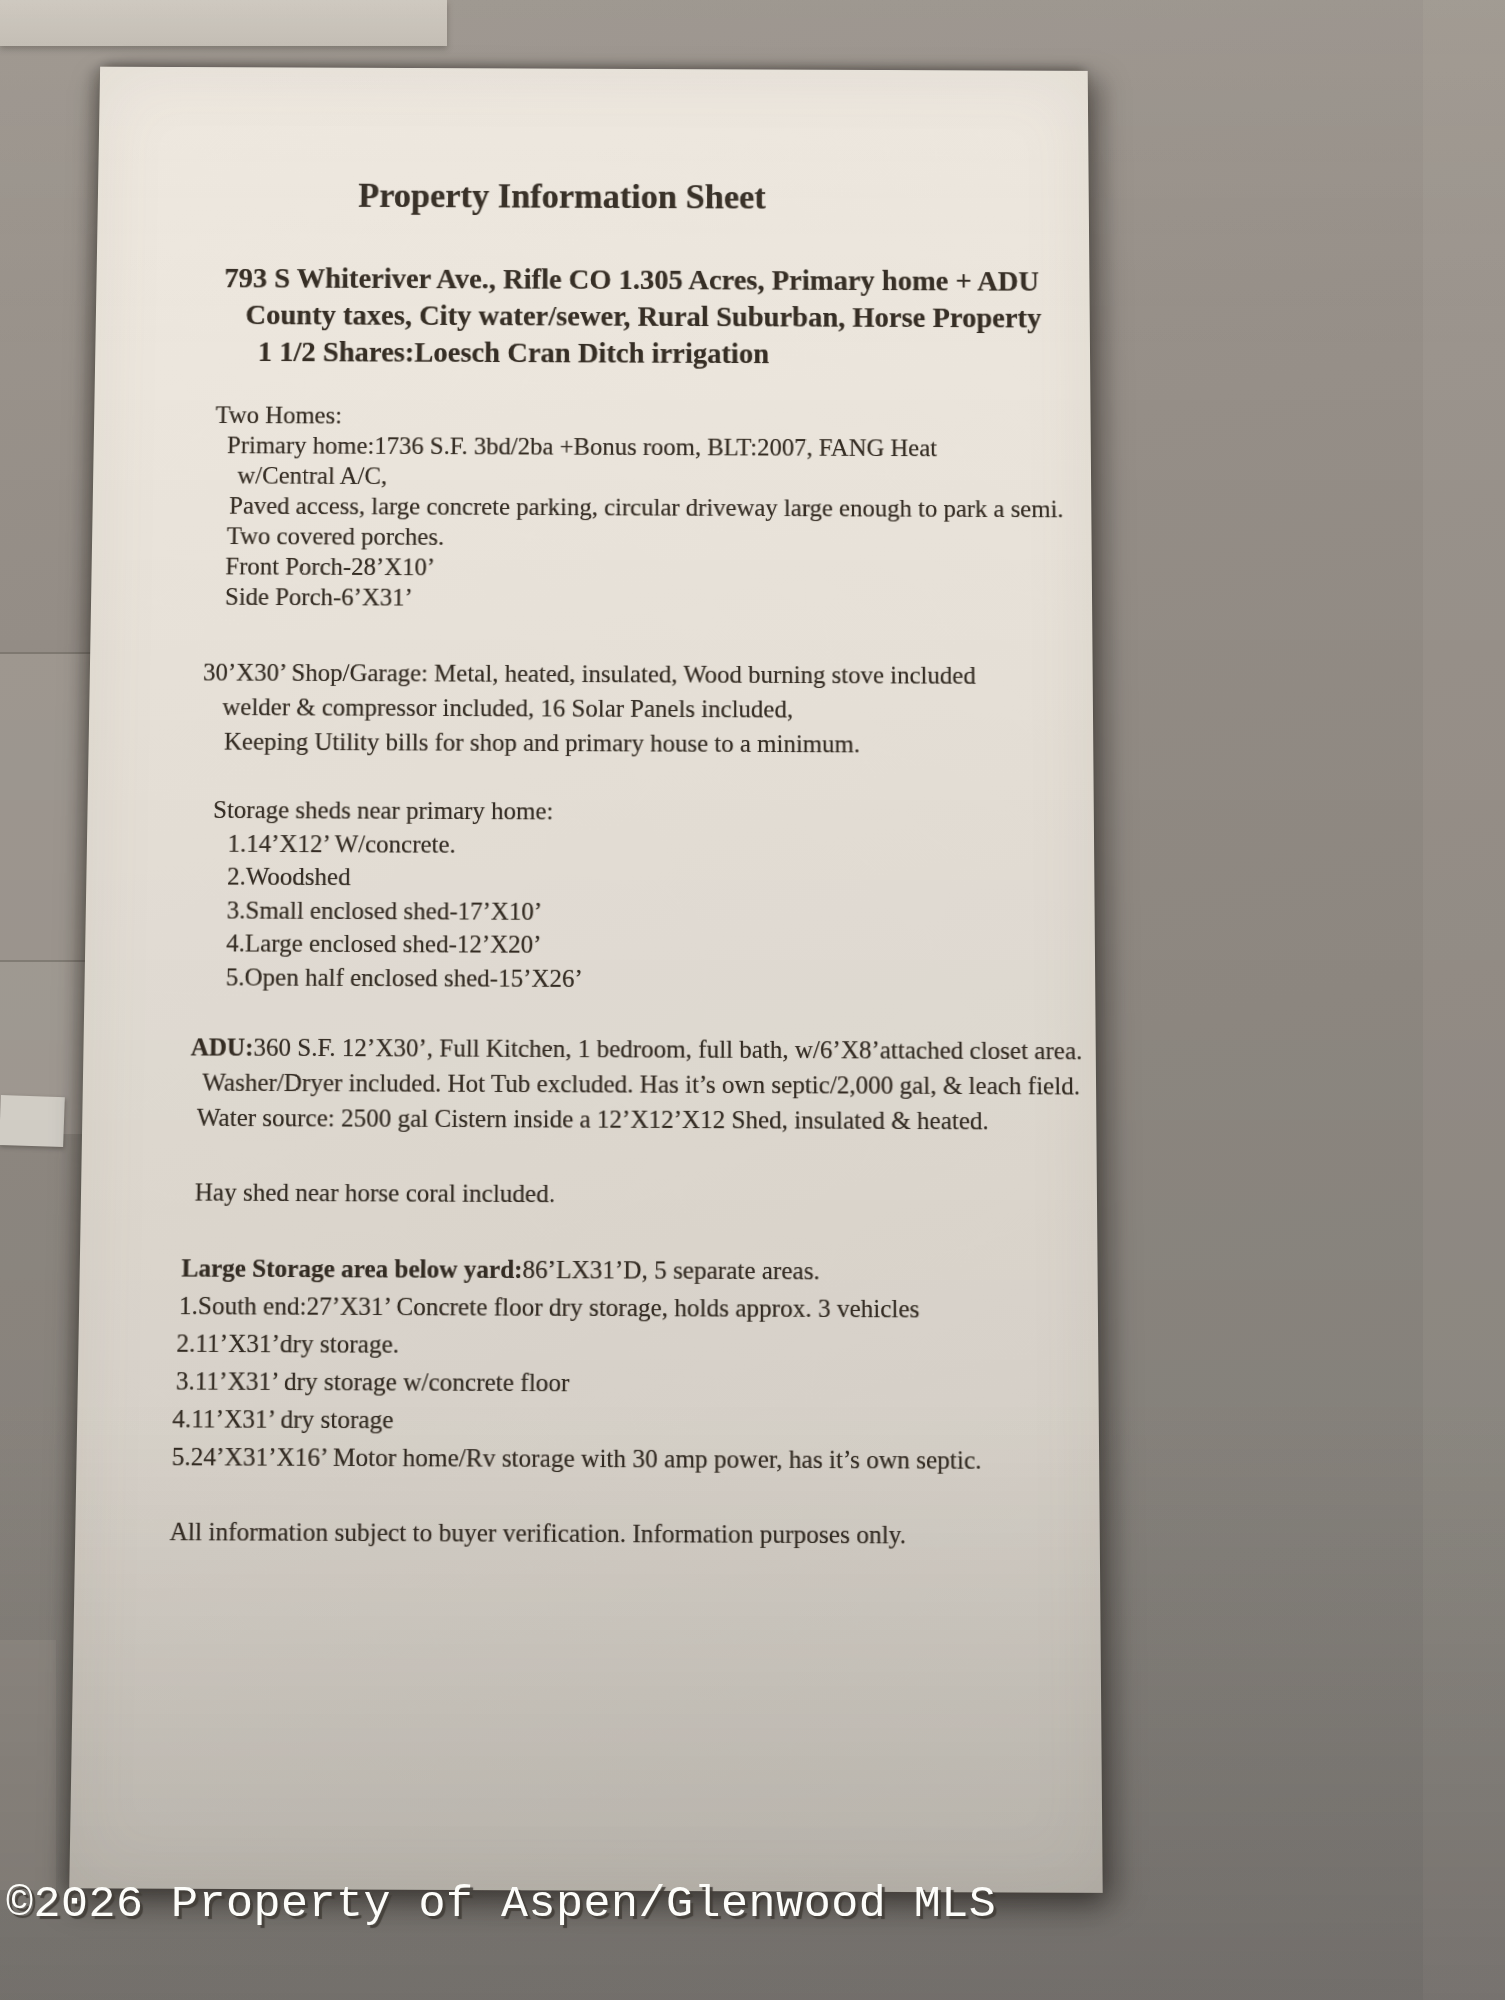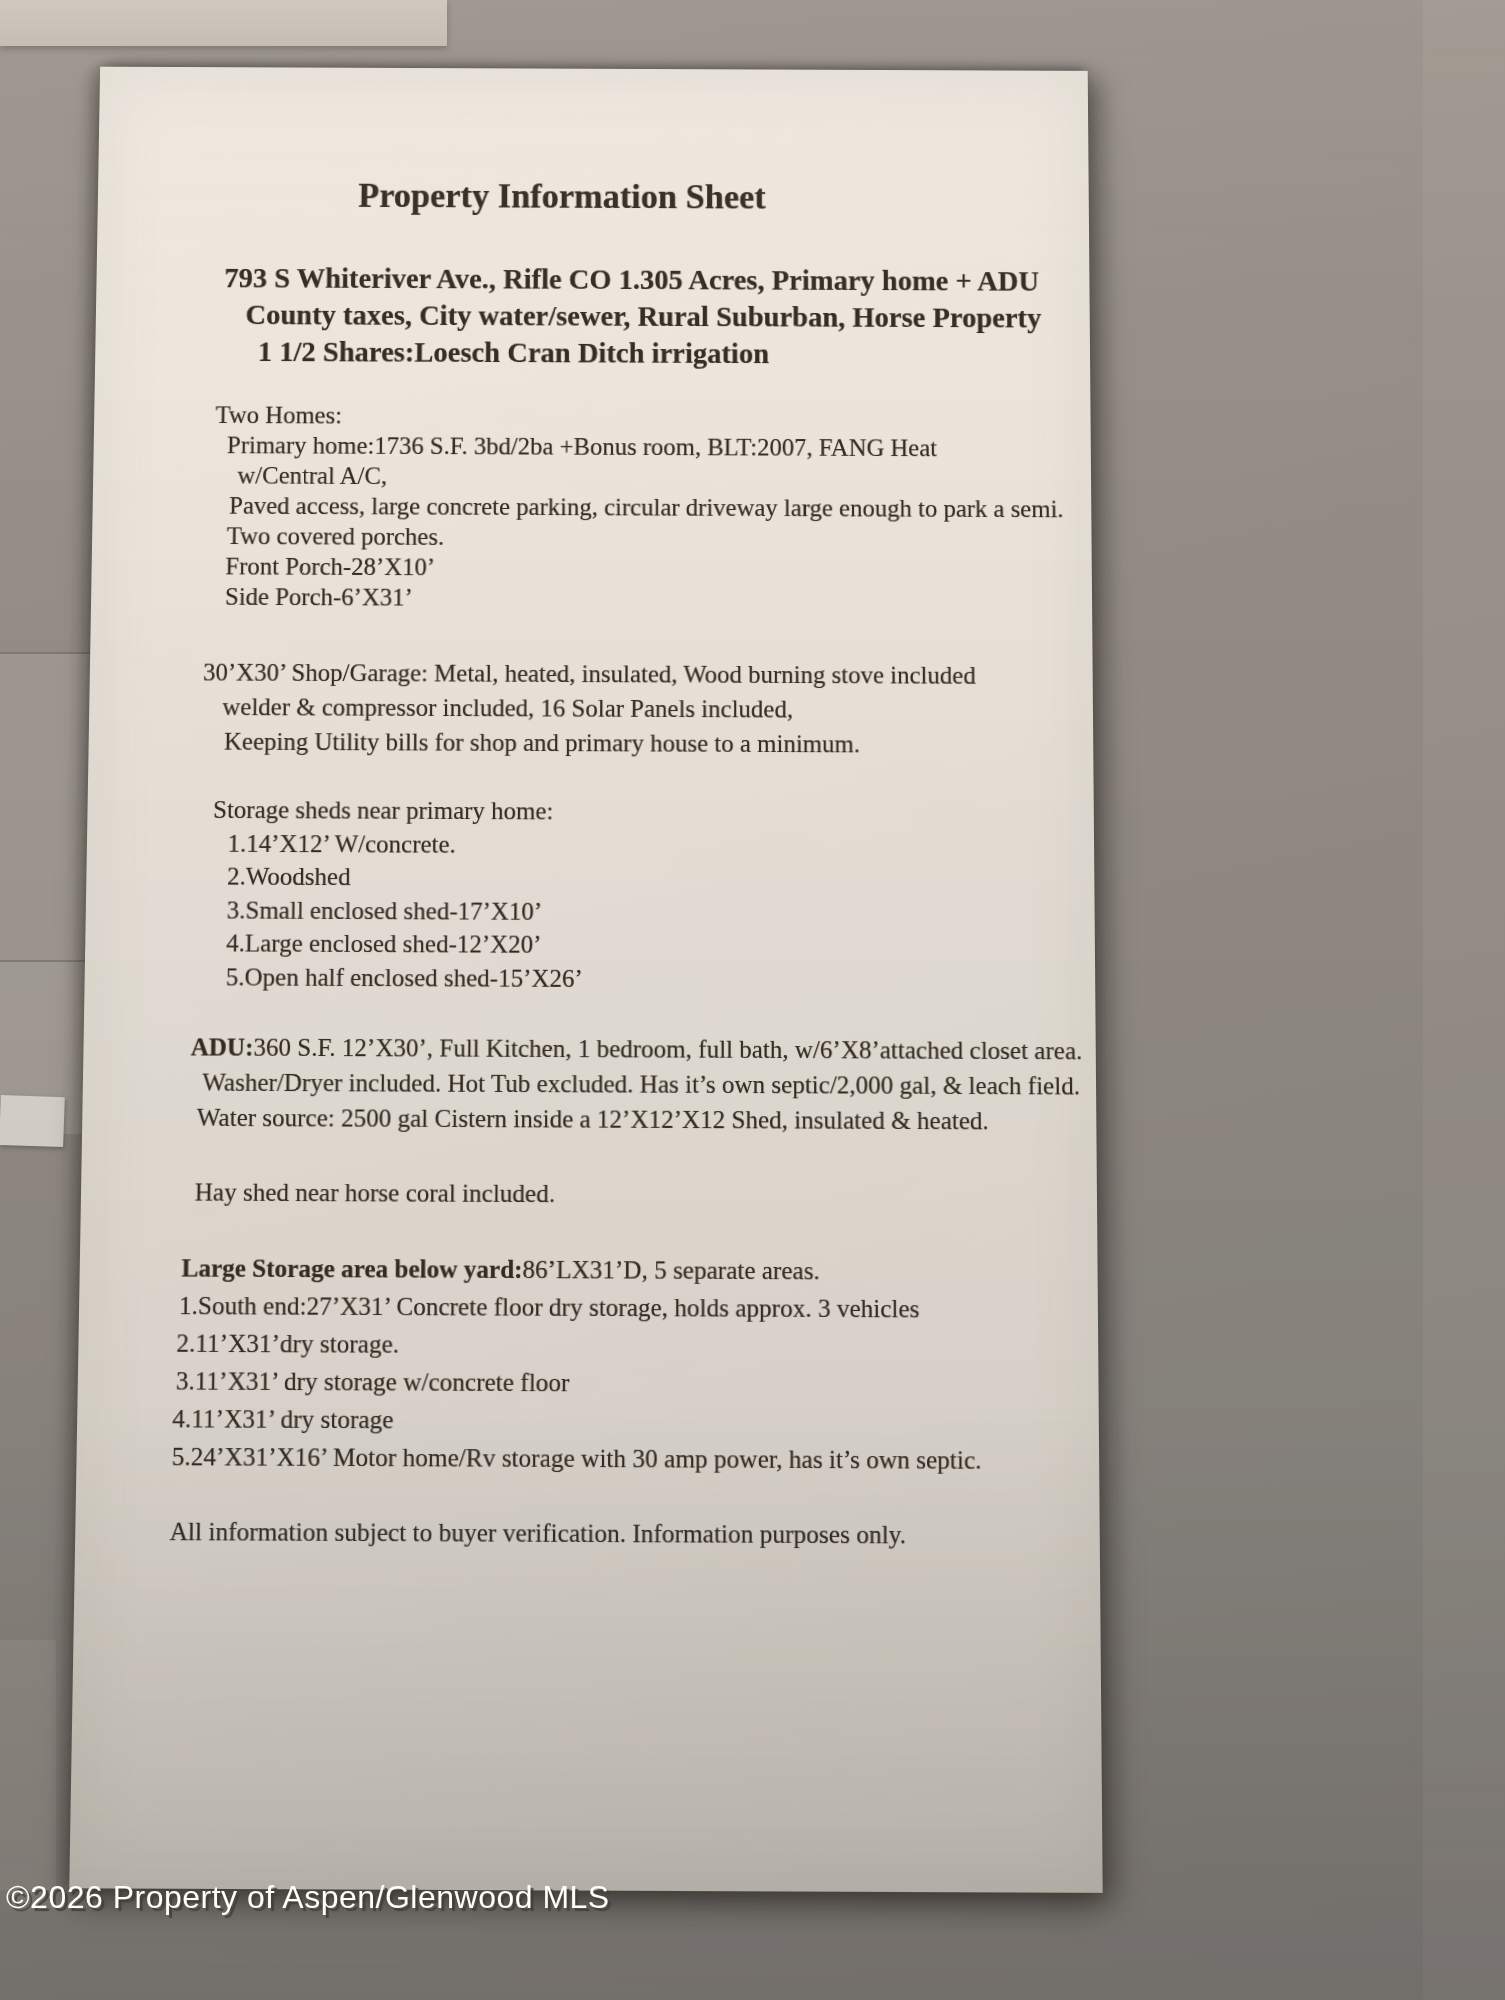--- a/index.html
+++ b/index.html
@@ -47,22 +47,22 @@
   .sec-shop{margin-top:44px;}       .sec-shop .ln{line-height:35px;}
   .sec-sheds{margin-top:35px;}      .sec-sheds .ln{line-height:33.5px;}
   .sec-adu{margin-top:36px;}        .sec-adu .ln{line-height:35px;}
   .sec-hay{margin-top:40px;}        .sec-hay .ln{line-height:34px;}
   .sec-storage{margin-top:39px;}    .sec-storage .ln{line-height:37px;}
   .sec-footer{margin-top:38px;}     .sec-footer .ln{line-height:34px;}
   .b{font-weight:700;}
   
   .watermark{
     position:absolute;left:6px;top:1879px;
-    font-family:Liberation Sans, sans-serif;
-    font-size:32px;color:#fdfdfa;letter-spacing:.5px;white-space:nowrap;
+    font-family:Liberation Mono, monospace;
+    font-size:45px;color:#fdfdfa;letter-spacing:.5px;white-space:nowrap;
     text-shadow:3px 3px 1px rgba(66,62,56,.9);
   }
 </style>
 </head>
 <body>
 
 <div id="stage">
 
   <div class="sheet-top-left"></div>
   <div class="sheet-left-a"></div>

